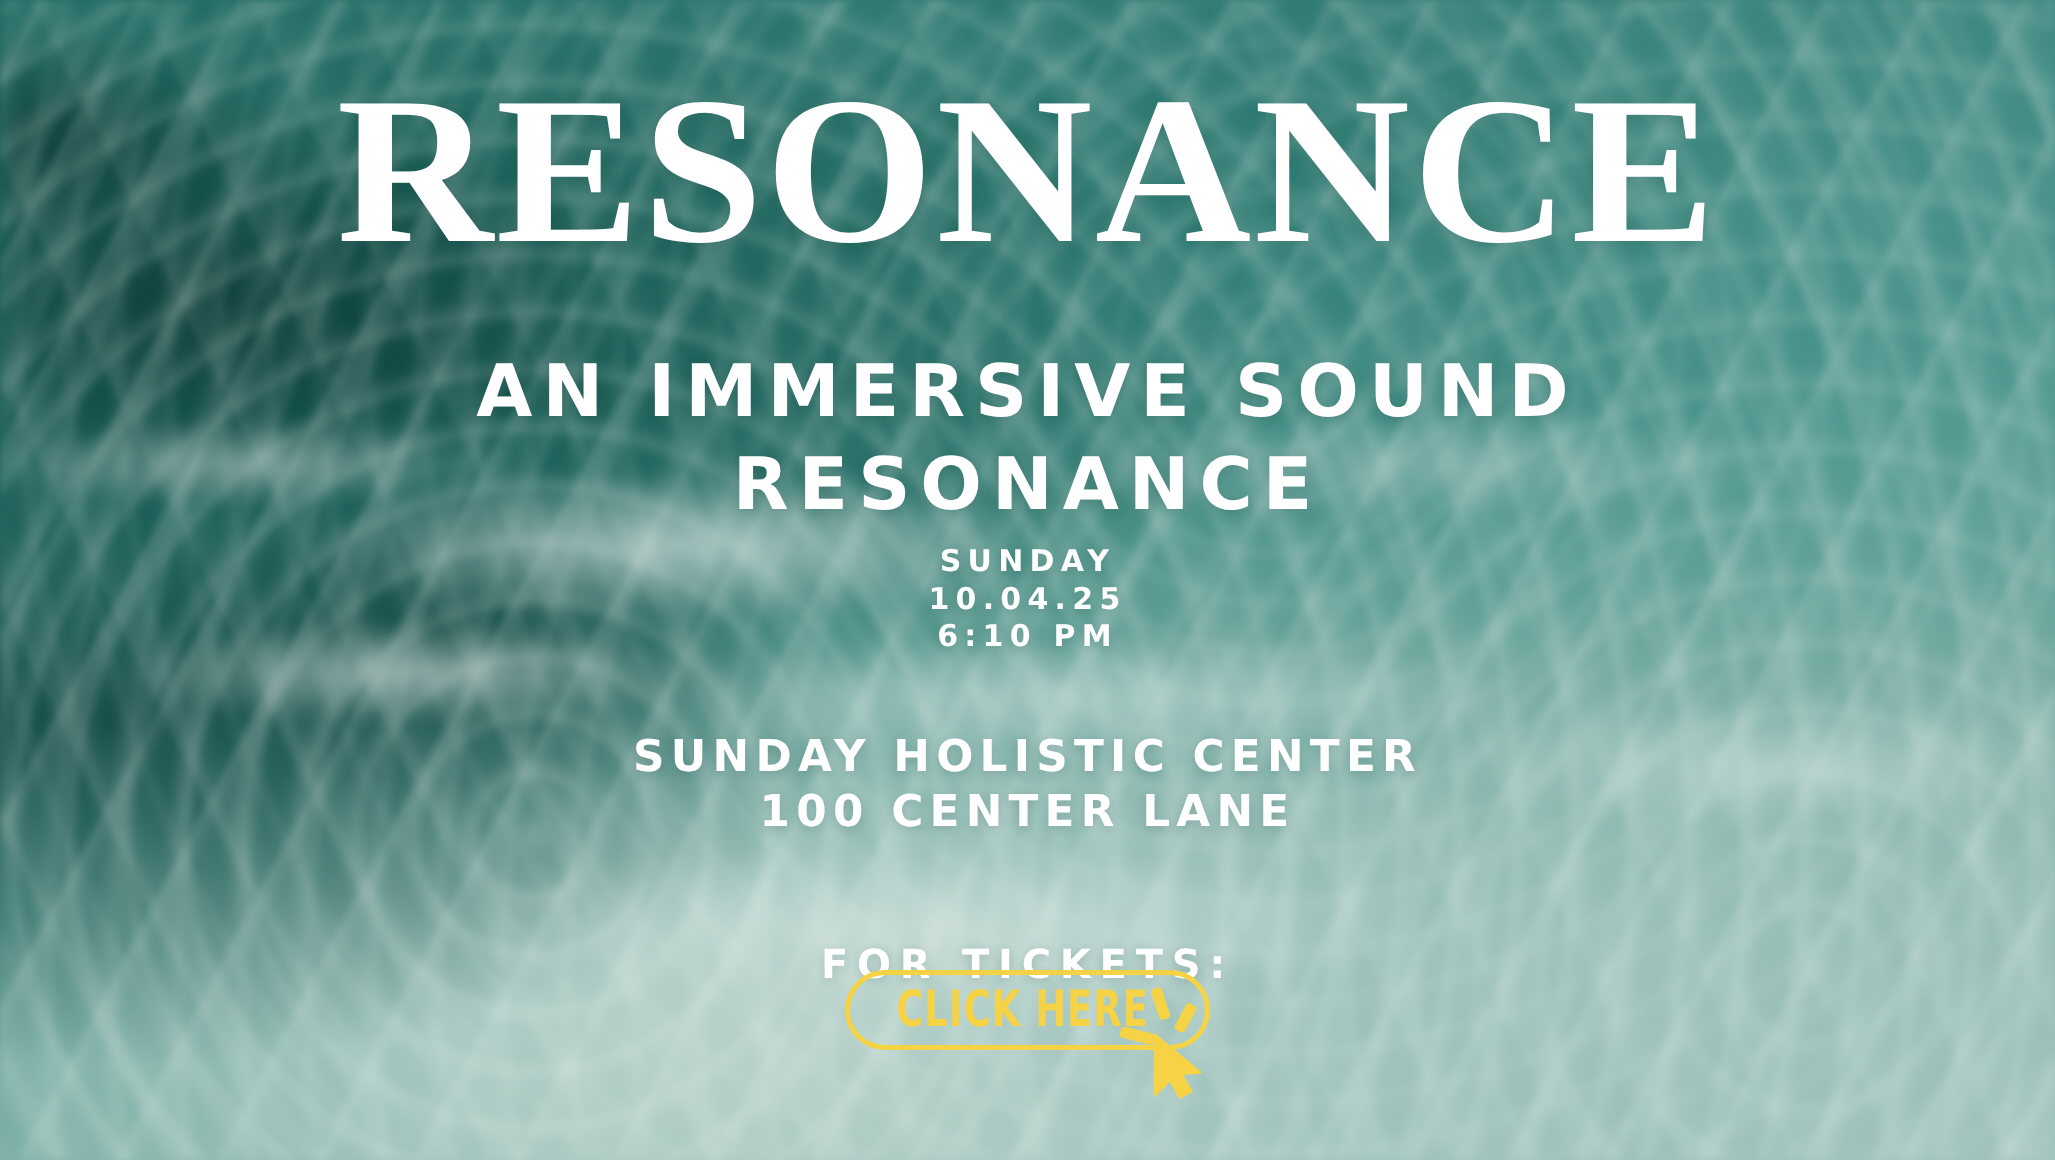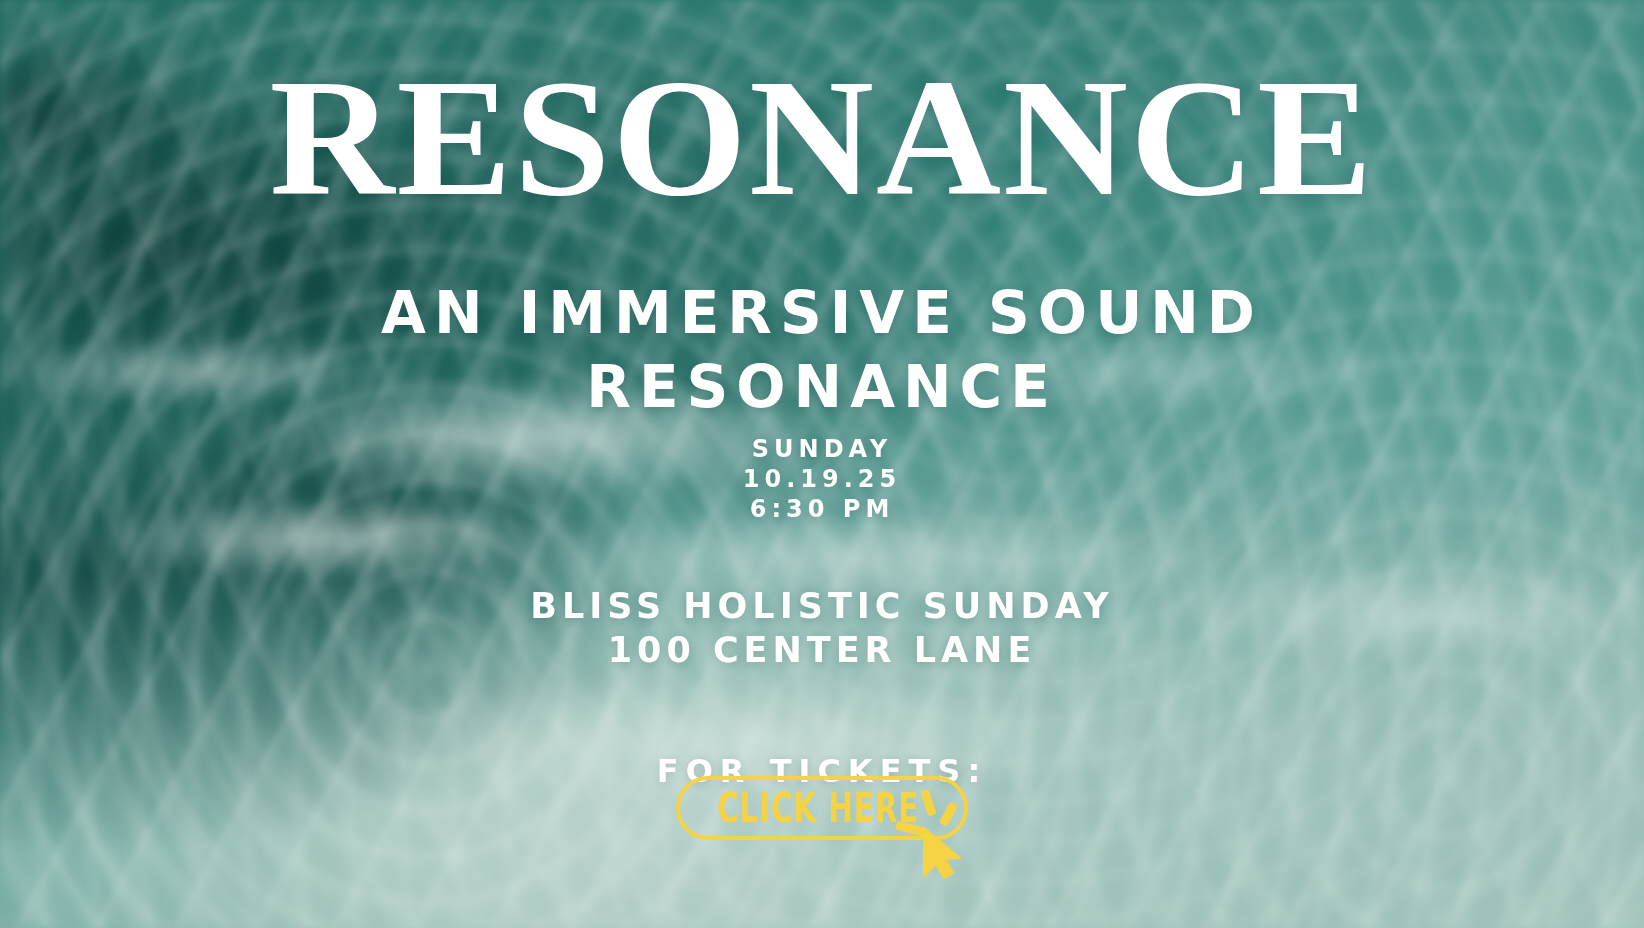--- a/index.html
+++ b/index.html
@@ -221,26 +221,26 @@
 
     <h1 class="headline">RESONANCE</h1>
 
     <h2 class="subtitle">
       <div>AN IMMERSIVE SOUND</div>
       <div>RESONANCE</div>
     </h2>
 
     <div class="block-date">
       <div>SUNDAY</div>
-      <div>10.19.25</div>
-      <div>6:30 PM</div>
+      <div>10.04.25</div>
+      <div>6:10 PM</div>
     </div>
 
     <div class="block-venue">
-      <div>BLISS HOLISTIC SUNDAY</div>
+      <div>SUNDAY HOLISTIC CENTER</div>
       <div>100 CENTER LANE</div>
     </div>
 
     <div class="tickets-label">FOR TICKETS:</div>
 
     <div class="cta-wrap">
       <div class="cta-pill">
         <span class="cta-text">CLICK HERE</span>
 
         <svg class="cursor-icon" viewBox="0 0 86 96">

